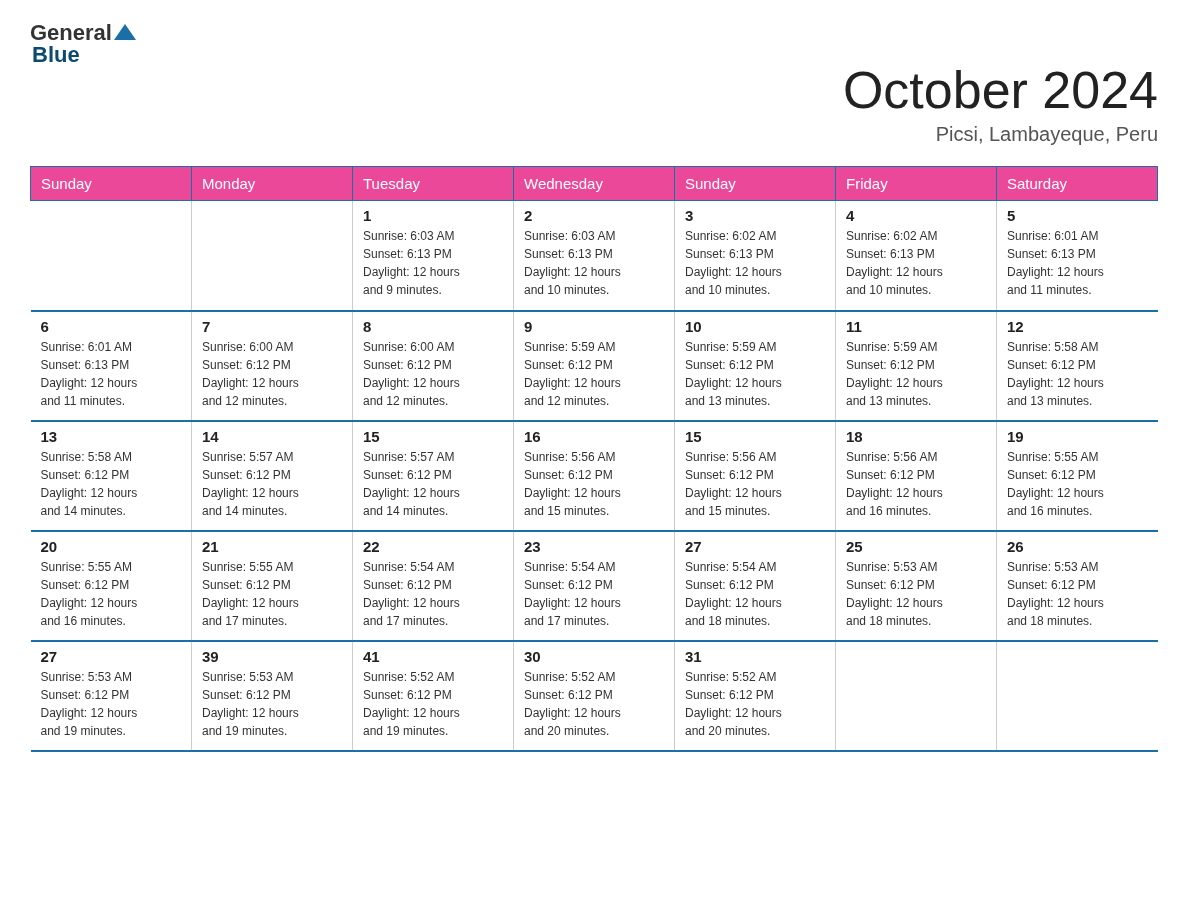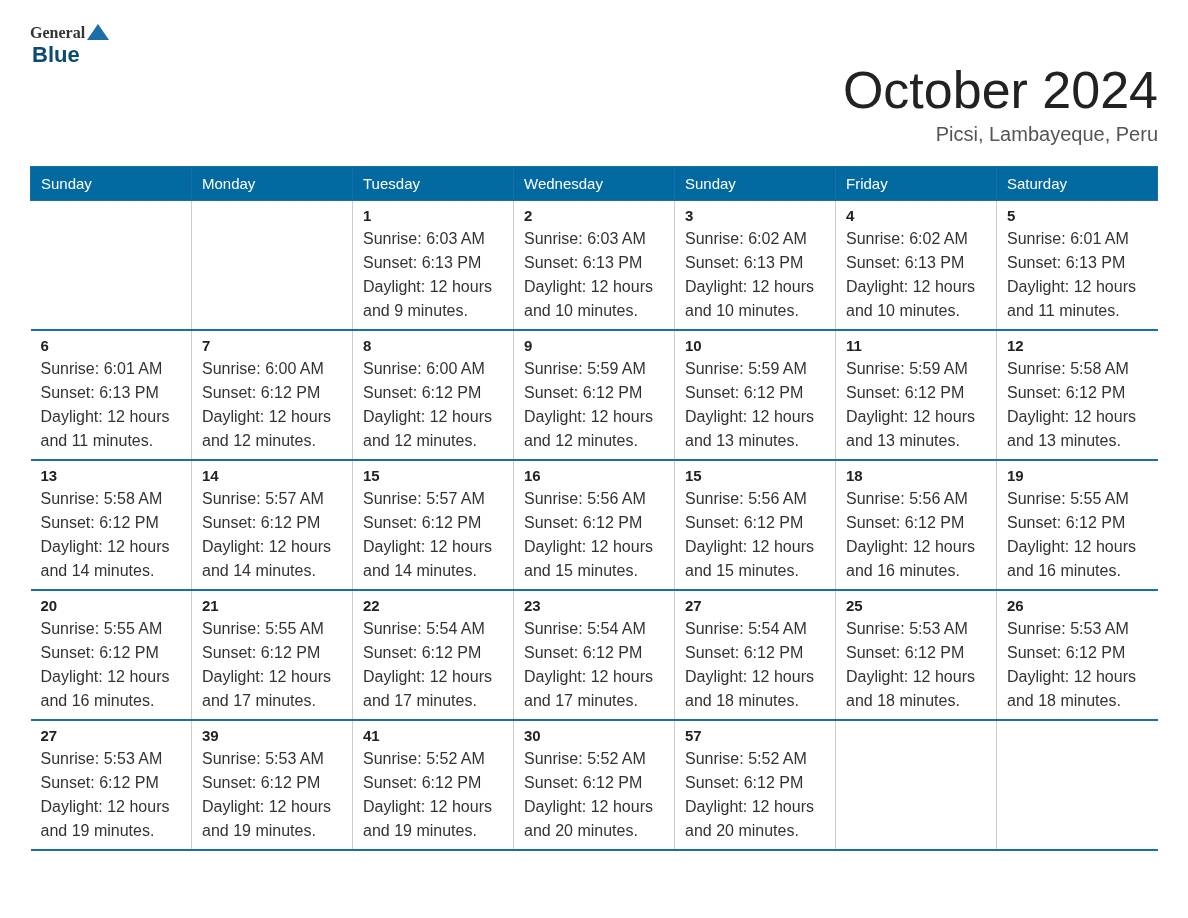--- a/index.html
+++ b/index.html
@@ -15,24 +15,23 @@
       justify-content: space-between;
       align-items: flex-start;
       margin-bottom: 20px;
     }
     .logo {
       display: flex;
       align-items: center;
       gap: 4px;
     }
     .logo-text-general {
-      font-size: 16px;
+      font-size: 22px;
       font-weight: bold;
       color: #333;
-      font-family: Liberation Serif, serif;
     }
     .logo-blue {
       font-size: 22px;
       font-weight: bold;
       color: #0c4a6e;
     }
     .logo-group {
       display: flex;
       flex-direction: column;
       align-items: flex-start;
@@ -55,21 +54,21 @@
       font-size: 20px;
       color: #555;
       margin-top: 4px;
       text-align: right;
     }
     table {
       width: 100%;
       border-collapse: collapse;
     }
     thead tr {
-      background-color: #0369a1;
+      background-color: #ec4899;
     }
     thead th {
       color: #fff;
       font-size: 15px;
       font-weight: normal;
       padding: 8px 10px;
       text-align: left;
       border: 1px solid #1a6fa8;
     }
     tbody tr {
@@ -89,21 +88,21 @@
       border-right: none;
     }
     .day-number {
       font-size: 15px;
       font-weight: bold;
       color: #222;
       display: block;
       margin-bottom: 3px;
     }
     .day-info {
-      font-size: 16px;
+      font-size: 12px;
       color: #333;
       line-height: 1.5;
     }
   </style>
 </head>
 <body>
 
 <div class="header">
   <div class="logo">
     <div class="logo-group">
@@ -352,21 +351,21 @@
 and 19 minutes.</div>
         </td>
         <td>
           <span class="day-number">30</span>
           <div class="day-info" style="white-space: pre-line;">Sunrise: 5:52 AM
 Sunset: 6:12 PM
 Daylight: 12 hours
 and 20 minutes.</div>
         </td>
         <td>
-          <span class="day-number">57</span>
+          <span class="day-number">31</span>
           <div class="day-info" style="white-space: pre-line;">Sunrise: 5:52 AM
 Sunset: 6:12 PM
 Daylight: 12 hours
 and 20 minutes.</div>
         </td>
         <td></td>
         <td></td>
       </tr>
     </tbody>
 </table>

